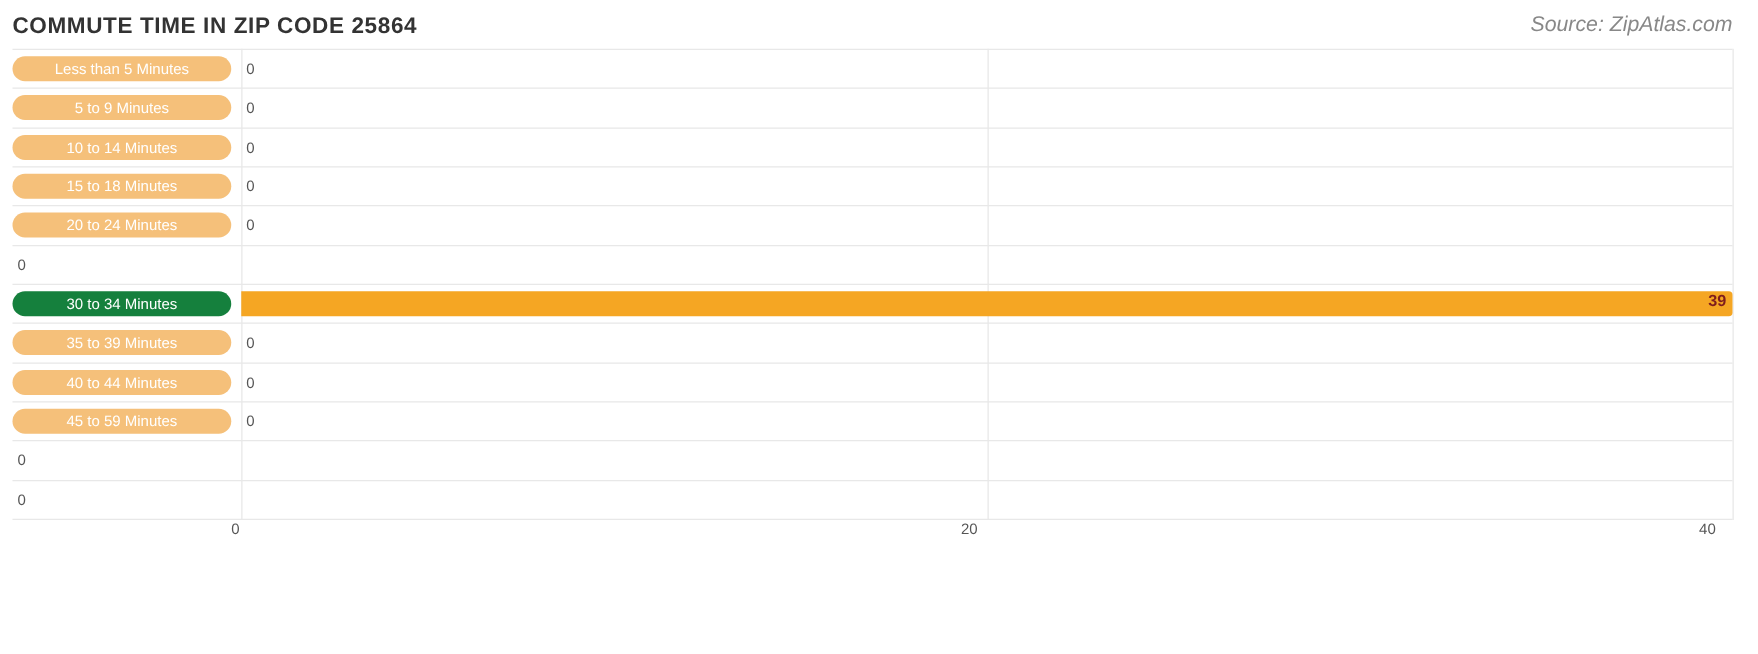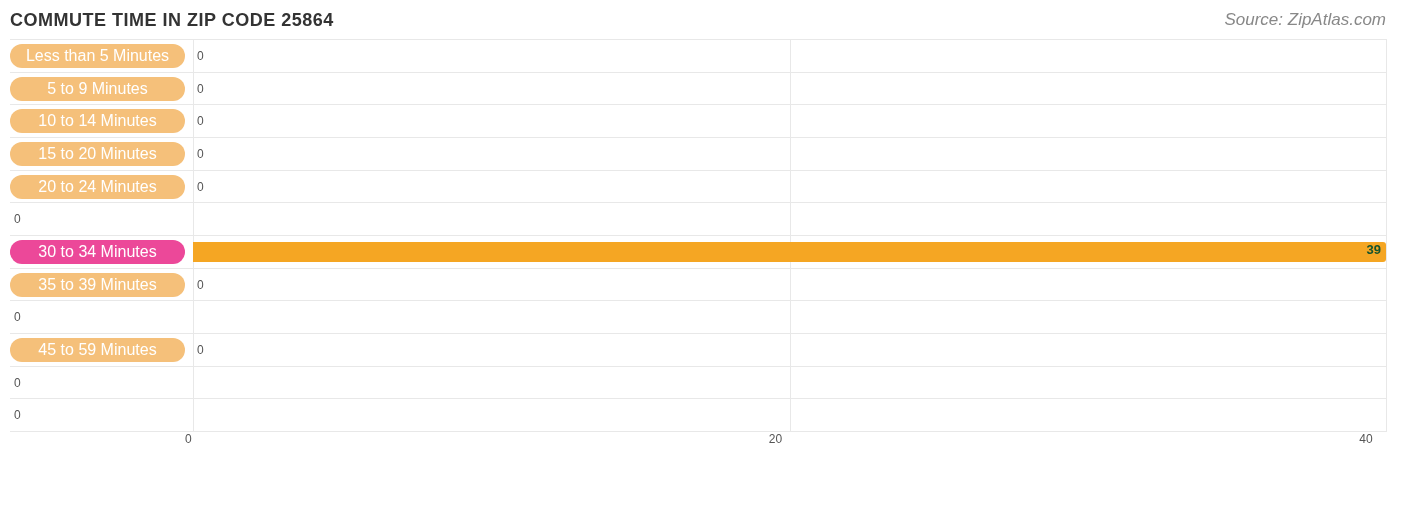--- a/index.html
+++ b/index.html
@@ -6,21 +6,21 @@
     body {
       font-family: Arial, sans-serif;
       background: #fff;
       width: 1406px;
       height: 523px;
       overflow: hidden;
     }
     .chart-container {
       width: 1406px;
       height: 523px;
-      padding: 10px 20px 40px 10px;
+      padding: 10px 20px 56px 10px;
       position: relative;
     }
     .chart-title {
       font-size: 18px;
       font-weight: bold;
       color: #333;
       margin-bottom: 4px;
       letter-spacing: 0.5px;
     }
     .chart-source {
@@ -52,21 +52,21 @@
       align-items: center;
       border-bottom: 1px solid #e8e8e8;
       position: relative;
     }
     .bar-row:first-child {
       border-top: 1px solid #e8e8e8;
     }
     .bar-label {
       width: 175px;
       flex-shrink: 0;
-      font-size: 16px;
+      font-size: 12px;
       color: #fff;
       background: #f5c07a;
       border-radius: 12px;
       padding: 3px 10px;
       text-align: center;
       margin-right: 8px;
       white-space: nowrap;
       z-index: 2;
     }
     .bar-track {
@@ -92,21 +92,21 @@
       color: #555;
       white-space: nowrap;
     }
     .bar-value.inside {
       right: 5px;
       color: #fff;
       font-weight: bold;
       font-size: 13px;
     }
     .bar-row.highlighted .bar-label {
-      background: #ec4899;
+      background: #15803d;
     }
     .zero-value {
       font-size: 12px;
       color: #555;
       margin-left: 4px;
     }
     .x-axis {
       position: absolute;
       bottom: 0;
       left: 175px;
@@ -170,51 +170,52 @@
             <span class="zero-value">0</span>
           </div>
         </div>
         <div class="bar-row">
           <div class="bar-label">10 to 14 Minutes</div>
           <div class="bar-track">
             <span class="zero-value">0</span>
           </div>
         </div>
         <div class="bar-row">
-          <div class="bar-label">15 to 20 Minutes</div>
+          <div class="bar-label">15 to 18 Minutes</div>
           <div class="bar-track">
             <span class="zero-value">0</span>
           </div>
         </div>
         <div class="bar-row">
           <div class="bar-label">20 to 24 Minutes</div>
           <div class="bar-track">
             <span class="zero-value">0</span>
           </div>
         </div>
         <div class="bar-row">
           <div class="bar-track">
             <span class="zero-value">0</span>
           </div>
         </div>
         <div class="bar-row highlighted">
           <div class="bar-label">30 to 34 Minutes</div>
           <div class="bar-track">
             <div class="bar-fill active" style="width: 100%; height: 65%; border-radius: 0px 3px 3px 0px; background: rgb(245, 166, 35); position: relative;">
-              <span class="bar-value inside" style="position: absolute; right: 5px; color: #14532d; font-weight: bold; font-size: 13px;">39</span>
+              <span class="bar-value inside" style="position: absolute; right: 5px; color: #7f1d1d; font-weight: bold; font-size: 13px;">39</span>
             </div>
           </div>
         </div>
         <div class="bar-row">
           <div class="bar-label">35 to 39 Minutes</div>
           <div class="bar-track">
             <span class="zero-value">0</span>
           </div>
         </div>
         <div class="bar-row">
+          <div class="bar-label">40 to 44 Minutes</div>
           <div class="bar-track">
             <span class="zero-value">0</span>
           </div>
         </div>
         <div class="bar-row">
           <div class="bar-label">45 to 59 Minutes</div>
           <div class="bar-track">
             <span class="zero-value">0</span>
           </div>
         </div>

